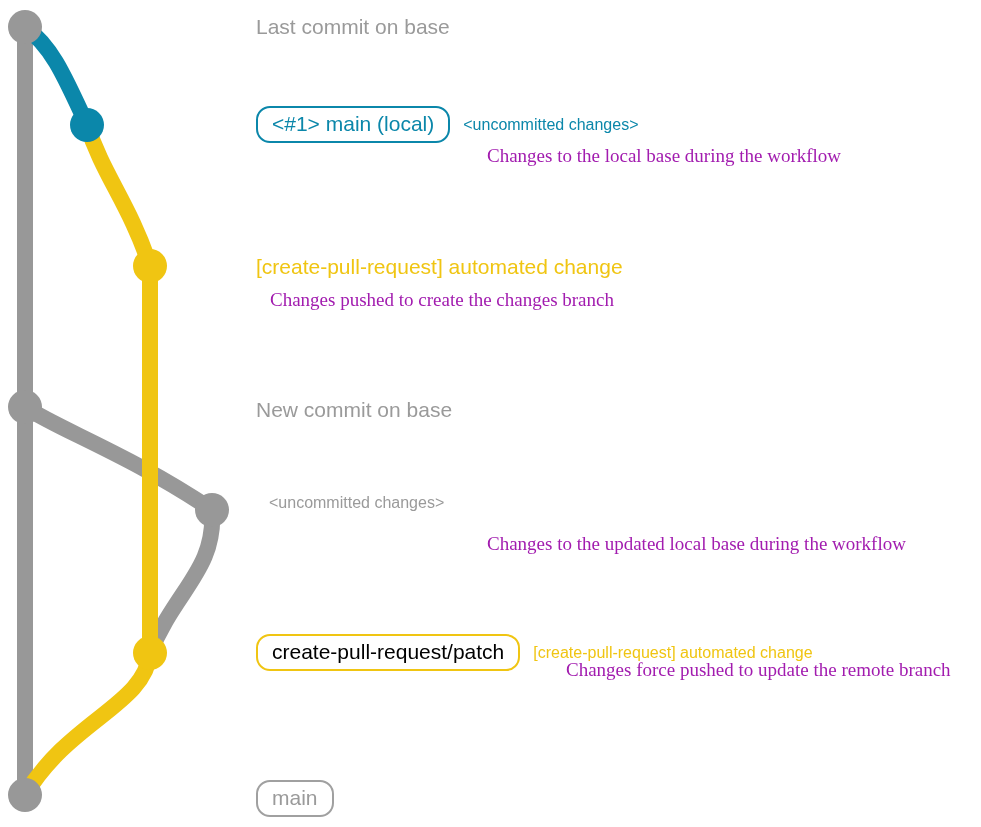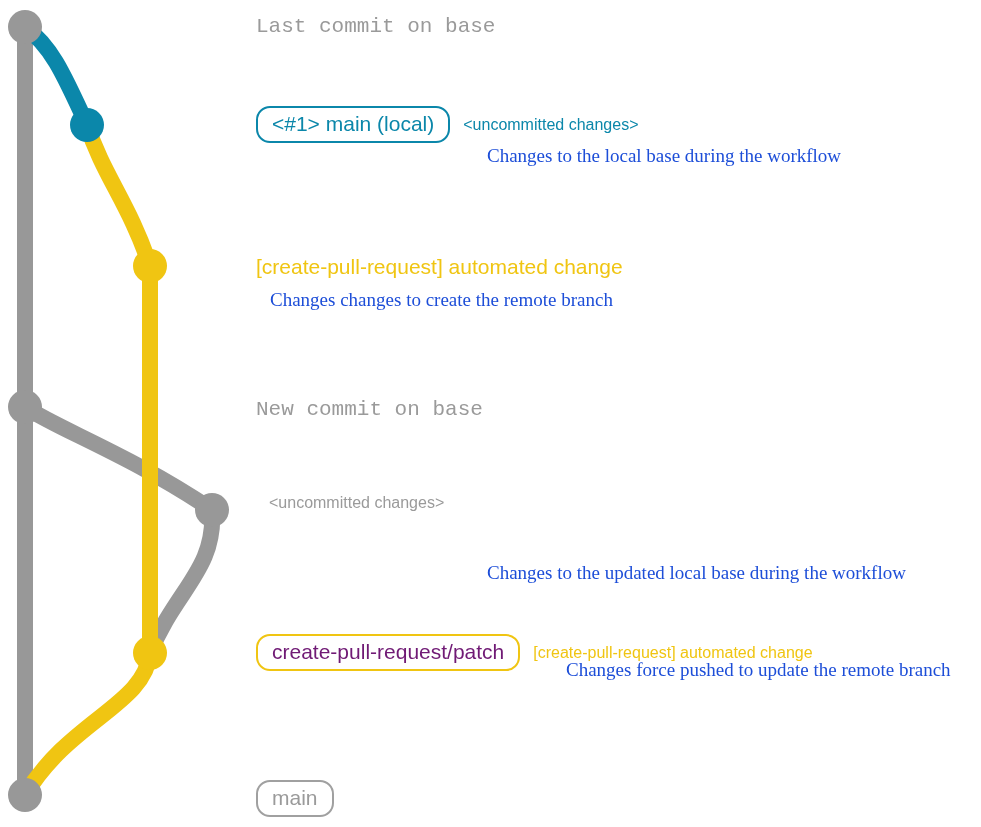--- a/index.html
+++ b/index.html
@@ -38,48 +38,48 @@
     border: 2px solid #fca5a5;
     border-radius: 14px;
     padding: 5px 14px 7px 14px;
     font-size: 21px;
     line-height: 1;
     color: #999999;
     white-space: nowrap;
     box-sizing: border-box;
   }
   .badge.blue   { border-color: #0b87aa; color: #0b87aa; }
-  .badge.yellow { border-color: #f0c512; color: #701a75; }
+  .badge.yellow { border-color: #f0c512; color: #000000; }
   .badge.gray   { border-color: #a0a0a0; color: #9a9a9a; }
 
   .subject {
     font-size: 16px;
     line-height: 1;
     white-space: nowrap;
     margin-left: 13px;
   }
   .subject.blue   { color: #0b87aa; }
   .subject.yellow { color: #f0c512; }
   .subject.gray   { color: #9a9a9a; }
 
   .headline {
     position: absolute;
     font-size: 21px;
     line-height: 1;
     white-space: nowrap;
   }
-  .headline.gray   { color: #9a9a9a; font-family: Liberation Mono, monospace; }
+  .headline.gray   { color: #9a9a9a; }
   .headline.yellow { color: #f0c512; }
 
   .note {
     position: absolute;
     font-family: "Liberation Serif", serif;
     font-size: 19px;
     line-height: 1;
-    color: #1d4ed8;
+    color: #a21caf;
     white-space: nowrap;
   }
 </style>
 </head>
 <body>
 
 <svg id="graph-canvas" viewBox="0 0 981 827" xmlns="http://www.w3.org/2000/svg">
 
   <path d="M25,27 L25,795" stroke="#989898" stroke-width="16" fill="none" stroke-linecap="butt"></path>
 
@@ -103,28 +103,28 @@
 
 <div class="headline gray" style="left:256px; top:16px;">Last commit on base</div>
 
 <div class="row" style="left:256px; top:106px;">
   <span class="badge blue">&lt;#1&gt; main (local)</span>
   <span class="subject blue">&lt;uncommitted changes&gt;</span>
 </div>
 <div class="note" style="left:487px; top:146px;">Changes to the local base during the workflow</div>
 
 <div class="headline yellow" style="left:256px; top:256px;">[create-pull-request] automated change</div>
-<div class="note" style="left:270px; top:290px;">Changes changes to create the remote branch</div>
+<div class="note" style="left:270px; top:290px;">Changes pushed to create the changes branch</div>
 
 <div class="headline gray" style="left:256px; top:399px;">New commit on base</div>
 
 <div class="row" style="left:256px; top:495px;">
   <span class="subject gray">&lt;uncommitted changes&gt;</span>
 </div>
-<div class="note" style="left:487px; top:534px;margin-top:29px;">Changes to the updated local base during the workflow</div>
+<div class="note" style="left:487px; top:534px;">Changes to the updated local base during the workflow</div>
 
 <div class="row" style="left:256px; top:634px;">
   <span class="badge yellow">create-pull-request/patch</span>
   <span class="subject yellow">[create-pull-request] automated change</span>
 </div>
 <div class="note" style="left:566px; top:660px;">Changes force pushed to update the remote branch</div>
 
 <div class="row" style="left:256px; top:780px;">
   <span class="badge gray">main</span>
 </div>

